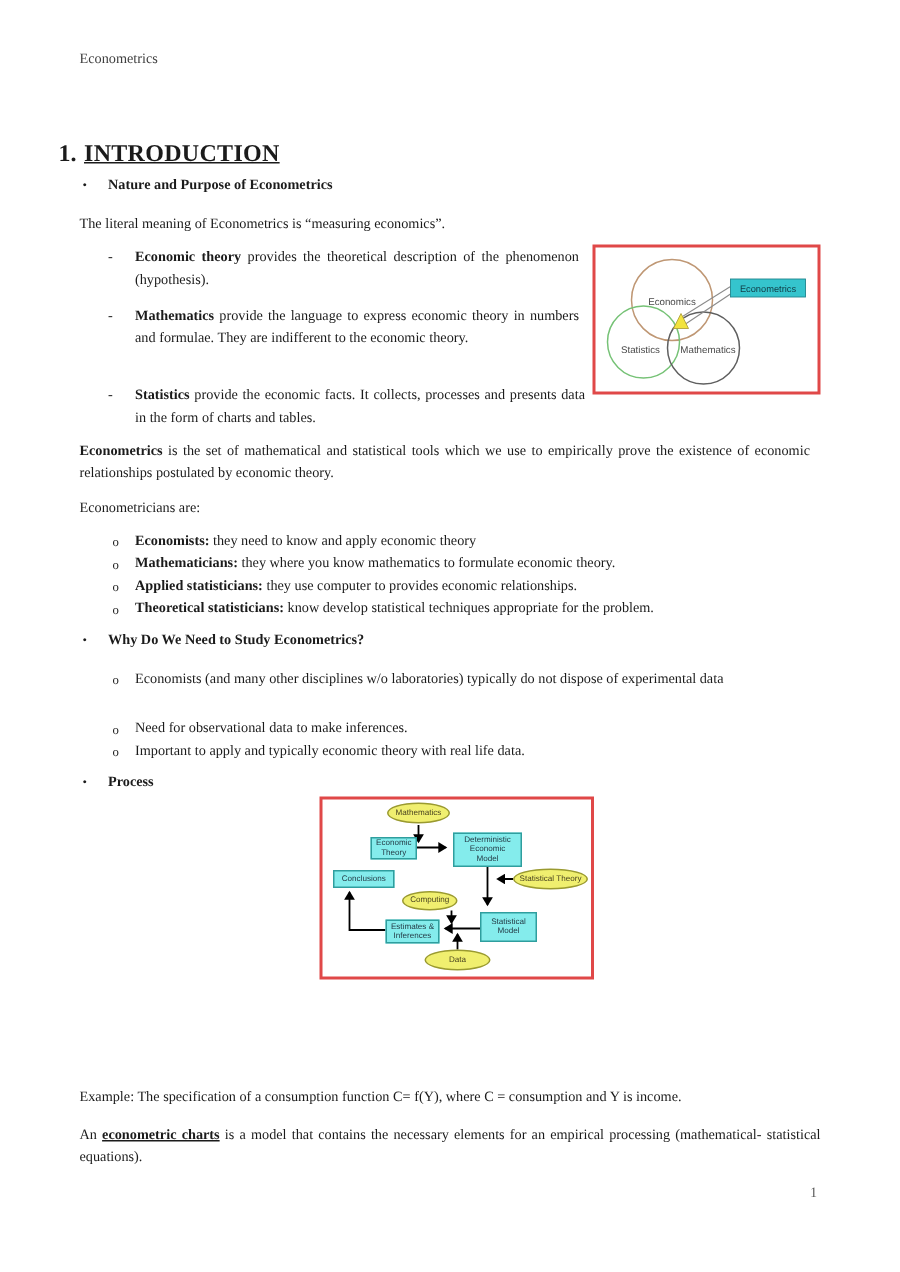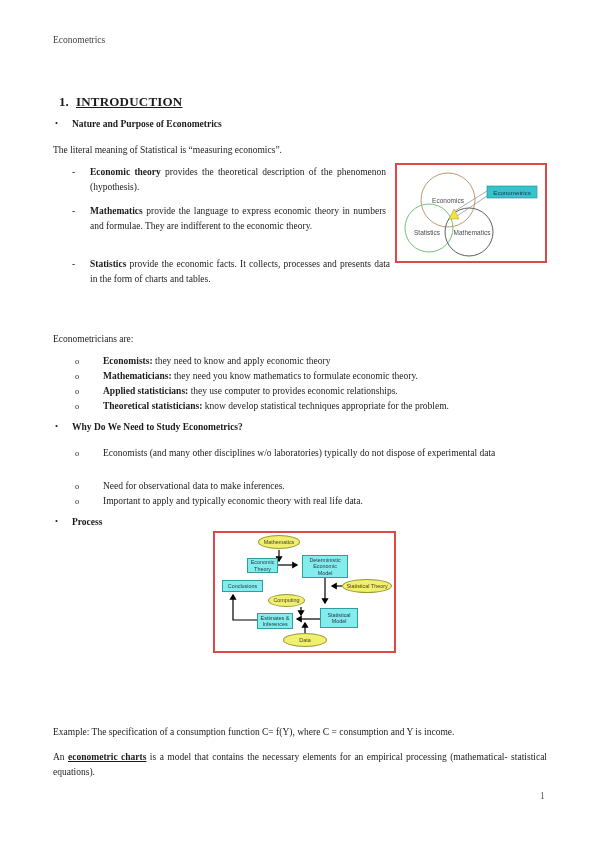--- a/index.html
+++ b/index.html
@@ -5,35 +5,35 @@
   html,body{margin:0;padding:0;background:#ffffff;}
   body{width:600px;height:848px;position:relative;font-family:"Liberation Serif",serif;color:#1b1b1b;}
   .page{position:absolute;inset:0;background:#fff;overflow:hidden;}
 
   .doc-header{position:absolute;left:53px;top:35px;font-size:9.5px;color:#3f3f3f;}
   .doc-title{position:absolute;left:40px;right:40px;top:54px;text-align:center;
     font-family:"DejaVu Serif",serif;font-style:italic;font-weight:bold;
     font-size:18.5px;color:#c03438;letter-spacing:-0.3px;
     text-decoration:underline;text-decoration-thickness:1.5px;text-underline-offset:2px;}
 
-  .h1{position:absolute;left:59px;font-size:13px;font-weight:bold;}
+  .h1{position:absolute;left:39px;font-size:16px;font-weight:bold;}
   .h-num{display:inline-block;width:17px;}
   .h-txt{text-decoration:underline;text-decoration-thickness:1px;letter-spacing:0.2px;}
 
   .row{position:absolute;left:55px;font-size:9.5px;}
   .row .mk{position:absolute;left:0;top:-1px;font-size:8.5px;}
   .row .bt{margin-left:17px;font-weight:bold;}
 
   .li{position:absolute;font-size:9.5px;line-height:14.5px;}
   .li .mk{position:absolute;left:0;top:0;}
   .li.dash{left:72px;}
   .li.dash .li-txt{margin-left:18px;}
   .li.o{left:75px;}
   .li.o .mk{font-size:8.5px;}
-  .li.o .li-txt{margin-left:28px;white-space:nowrap;}
+  .li.o .li-txt{margin-left:15px;white-space:nowrap;}
   .li.o .li-txt.wrap{white-space:normal;}
 
   .para{position:absolute;left:53px;font-size:9.5px;line-height:14.5px;}
   .just{text-align:justify;}
   .b{font-weight:bold;}
   .bu{font-weight:bold;text-decoration:underline;text-decoration-thickness:1px;}
 
   .figure{position:absolute;border:2px solid #e04848;background:#fff;box-sizing:border-box;}
   .venn{left:395px;top:163px;width:152px;height:100px;}
   .venn svg{display:block;}
@@ -68,21 +68,21 @@
 
   <div class="h1" style="top:94px">
     <span class="h-num">1.</span><span class="h-txt">INTRODUCTION</span>
   </div>
 
   <div class="row" style="top:119px">
     <span class="mk">•</span>
     <span class="bt">Nature and Purpose of Econometrics</span>
   </div>
 
-  <div class="para" style="top:143px;width:494px">The literal meaning of Statistical is “measuring economics”.</div>
+  <div class="para" style="top:143px;width:494px">The literal meaning of Econometrics is “measuring economics”.</div>
 
   <div class="li dash" style="top:165px">
     <span class="mk">-</span>
     <div class="li-txt just" style="width:296px"><span class="b">Economic theory</span><span> provides the theoretical description of the phenomenon (hypothesis).</span></div>
   </div>
 
   <div class="li dash" style="top:204px">
     <span class="mk">-</span>
     <div class="li-txt just" style="width:296px"><span class="b">Mathematics</span><span> provide the language to express economic theory in numbers and formulae. They are indifferent to the economic theory.</span></div>
   </div>
@@ -101,30 +101,31 @@
       <line x1="90" y1="31" x2="60" y2="51"></line>
       <polygon class="tri" points="52,54 62,54 57,44"></polygon>
       <rect class="callout" x="90" y="21" width="50" height="12"></rect>
       <text x="51" y="38">Economics</text>
       <text x="30" y="70">Statistics</text>
       <text x="75" y="70">Mathematics</text>
       <text class="callout-t" x="115" y="29.5">Econometrics</text>
     </svg>
   </div>
 
+  <div class="para just" style="top:294px;width:487px"><span class="b">Econometrics</span><span> is the set of mathematical and statistical tools which we use to empirically prove the existence of economic relationships postulated by economic theory.</span></div>
 
   <div class="para" style="top:332px">Econometricians are:</div>
 
   <div class="li o" style="top:354px">
     <span class="mk">o</span>
     <div class="li-txt"><span class="b">Economists:</span><span> they need to know and apply economic theory</span></div>
   </div>
   <div class="li o" style="top:369px">
     <span class="mk">o</span>
-    <div class="li-txt"><span class="b">Mathematicians:</span><span> they need you know mathematics to formulate economic theory.</span></div>
+    <div class="li-txt"><span class="b">Mathematicians:</span><span> they where you know mathematics to formulate economic theory.</span></div>
   </div>
   <div class="li o" style="top:384px">
     <span class="mk">o</span>
     <div class="li-txt"><span class="b">Applied statisticians:</span><span> they use computer to provides economic relationships.</span></div>
   </div>
   <div class="li o" style="top:399px">
     <span class="mk">o</span>
     <div class="li-txt"><span class="b">Theoretical statisticians:</span><span> know develop statistical techniques appropriate for the problem.</span></div>
   </div>
 

